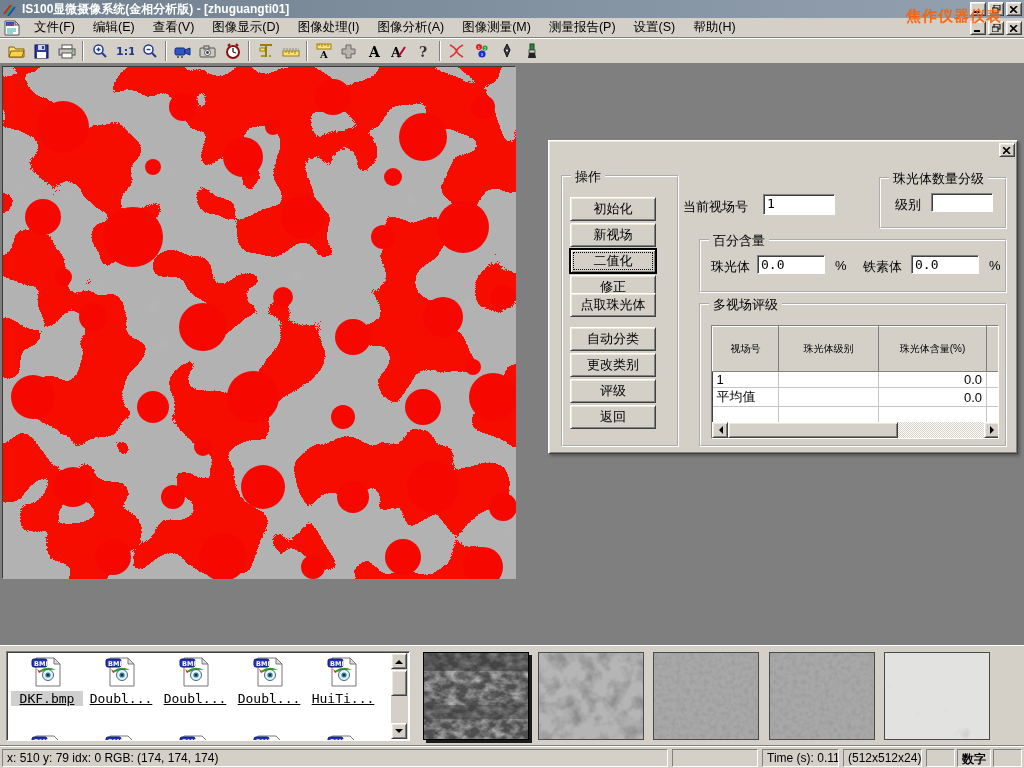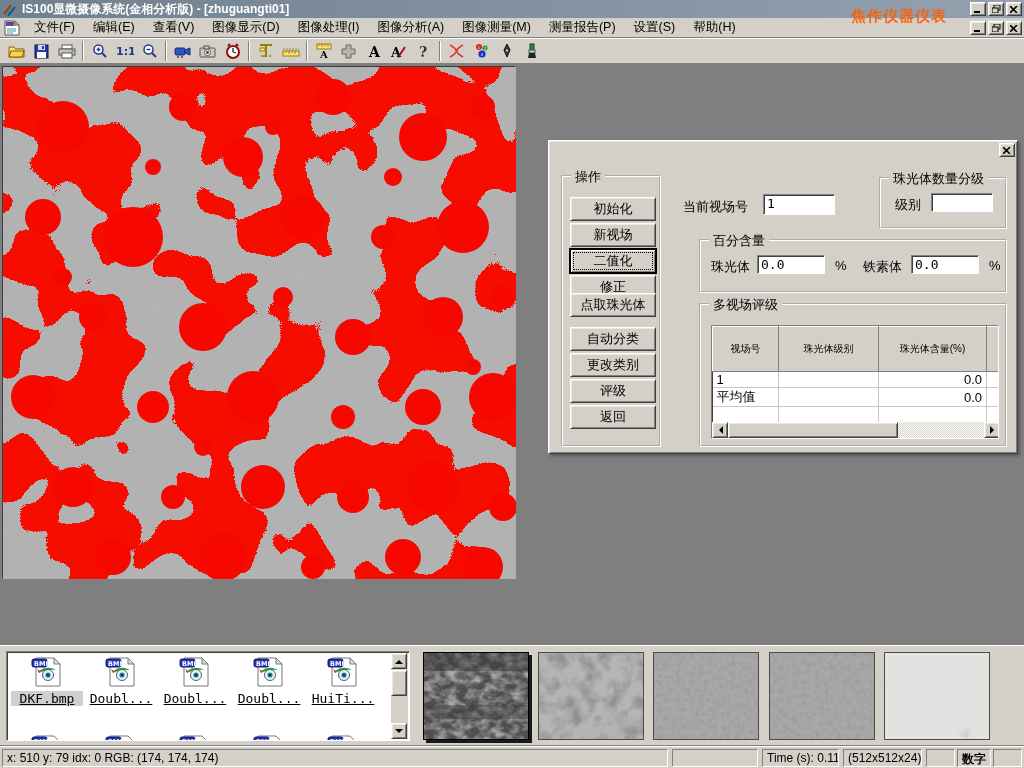--- a/index.html
+++ b/index.html
@@ -19,21 +19,21 @@
   
   #titlebar { position:absolute; left:0; top:0; width:1024px; height:18px;
     background:linear-gradient(90deg,#71808f,#93a1b0); display:flex; align-items:center; }
   #titlebar .ttext { color:#fff; font-weight:bold; font-size:12px; margin-left:4px; white-space:nowrap; }
   .appicon { width:16px; height:14px; margin-left:2px; }
   .winbtns { position:absolute; right:2px; top:2px; display:flex; gap:2px; }
   .wbtn { width:16px; height:14px; display:flex; align-items:center; justify-content:center; }
   .wbtn svg { display:block; }
 
   
-  #watermark { position:absolute; left:851px; top:7px; z-index:60; color:#ff5f00;
+  #watermark { position:absolute; left:906px; top:7px; z-index:60; color:#ff5f00;
     font-size:15px; font-weight:bold; letter-spacing:1px; opacity:.92; pointer-events:none; white-space:nowrap;}
 
   
   #menubar { position:absolute; left:0; top:18px; width:1024px; height:20px; background:#d4d0c8;
     display:flex; align-items:center; border-bottom:1px solid #808080; box-shadow:0 1px 0 #fff; }
   #menubar .docicon { width:18px; height:16px; margin:0 4px 0 3px; }
   .menuitem { padding:2px 9px; font-size:12.5px; color:#000; white-space:nowrap; }
   #menubar .winbtns { top:3px; }
 
   
@@ -387,21 +387,21 @@
       </svg>
     </div>
 
     <div id="dialog">
       <div id="dlgclose" class="raised">
         <svg width="8" height="7">
             <path d="M0 0 L7 7 M7 0 L0 7" stroke="#000" stroke-width="1.6"></path>
           </svg>
       </div>
 
-      <div class="group" style="left:12px; top:34px; width:100px; height:272px;padding-left:20px;">
+      <div class="group" style="left:12px; top:34px; width:118px; height:272px;padding-left:20px;">
         <span class="glabel">操作</span>
         <div class="dbtn raised" style="top:20px">初始化</div>
         <div class="dbtn raised" style="top:46px">新视场</div>
         <div class="dbtn raised focused" style="top:72px">二值化</div>
         <div class="dbtn raised" style="top:98px">修正</div>
         <div class="dbtn raised" style="top:116px">点取珠光体</div>
         <div class="dbtn raised" style="top:150px">自动分类</div>
         <div class="dbtn raised" style="top:176px">更改类别</div>
         <div class="dbtn raised" style="top:202px">评级</div>
         <div class="dbtn raised" style="top:228px">返回</div>

